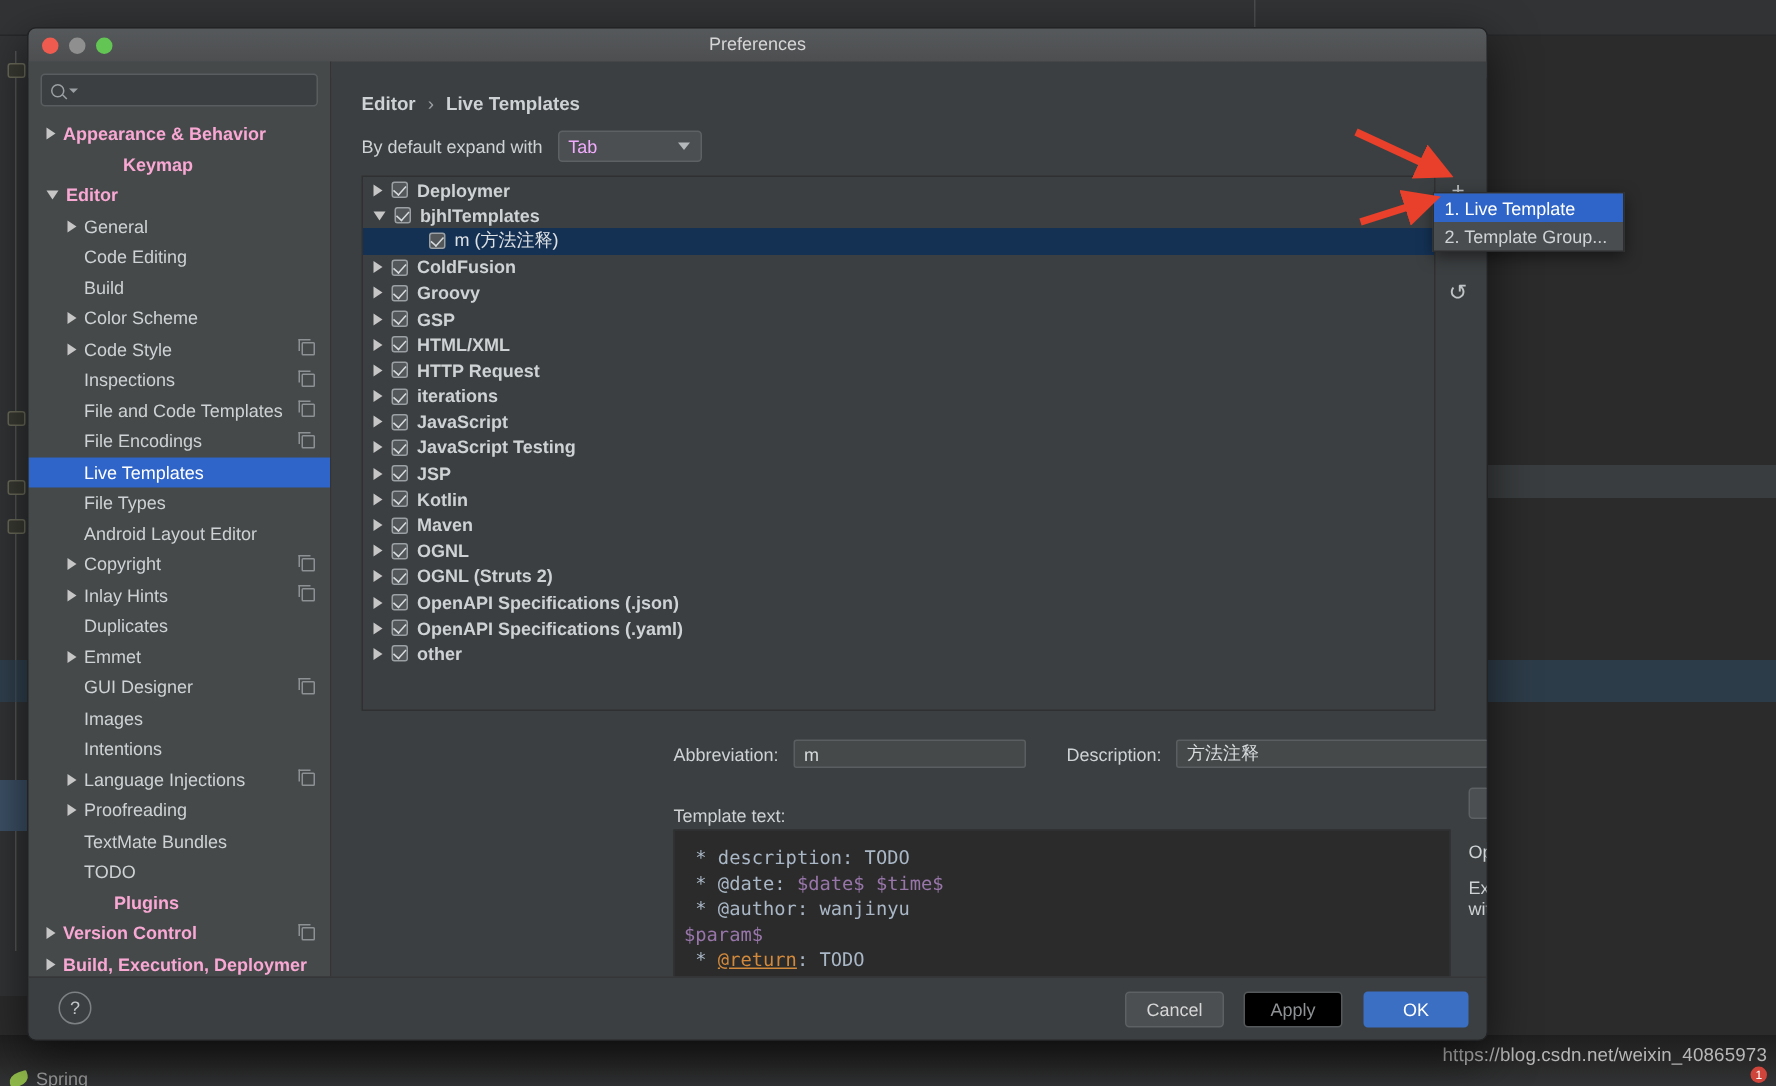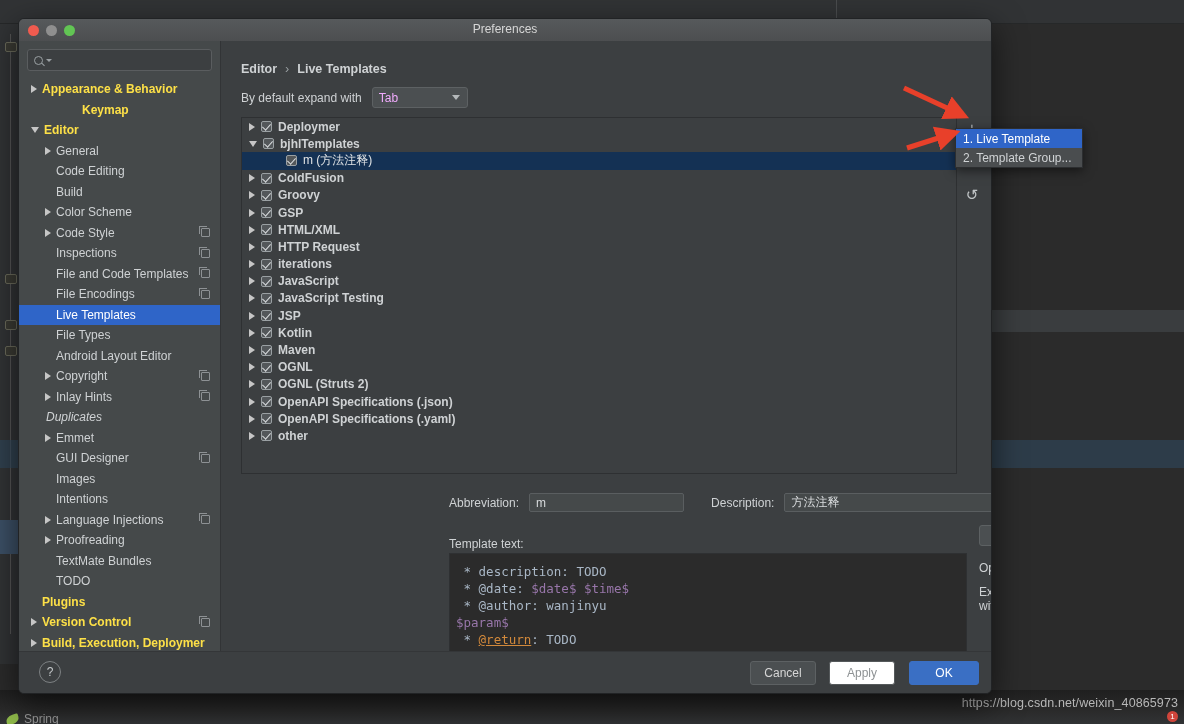--- a/index.html
+++ b/index.html
@@ -53,21 +53,21 @@
   #search-input { flex:1; background:transparent; border:none; outline:none; color:#d6d6d6; font-size:12px; font-family:"Liberation Sans",sans-serif; }
 
   #nav-tree { position:absolute; left:0; right:0; top:38px; bottom:0; overflow:hidden; }
   .nav-row { height:20.5px; display:flex; align-items:center; position:relative; padding-right:8px; cursor:default; }
   .nav-row.selected { background:#2f65c8; }
   .nav-arrow { width:0;height:0; margin-right:5px; flex:0 0 auto; }
   .nav-arrow.right { border-top:4px solid transparent;border-bottom:4px solid transparent;border-left:6px solid #c6c6c6; }
   .nav-arrow.down { border-left:4px solid transparent;border-right:4px solid transparent;border-top:6px solid #c6c6c6; }
   .nav-arrow.none { width:6px; height:1px; margin-right:5px; }
   .nav-label { font-size:12px; color:#cfd2d4; white-space:nowrap; }
-  .nav-label.bold { font-weight:bold; color:#fde047; }
+  .nav-label.bold { font-weight:bold; color:#f9a8d4; }
   .nav-row.selected .nav-label { color:#ffffff; }
   .copy-badge { position:absolute; right:10px; width:9px; height:9px; border:1px solid #8d9194; border-radius:1px; }
   .copy-badge::before { content:''; position:absolute; left:-3px; top:-3px; width:7px; height:7px; border:1px solid #8d9194; border-right:none; border-bottom:none; }
 
   
   #content { position:absolute; left:202px; right:0; top:0; bottom:42px; background:#3c3f41; }
   #breadcrumb { position:absolute; left:20px; top:21px; font-size:12.5px; font-weight:bold; color:#cfd2d4; display:flex; gap:8px; align-items:center; }
   #breadcrumb .sep { color:#9aa0a3; font-weight:normal; }
 
   #expand-row { position:absolute; left:20px; top:46px; display:flex; align-items:center; gap:10px; }
@@ -136,21 +136,21 @@
   #expand-with-row { position:absolute; left:758px; top:544px; display:flex; align-items:center; gap:8px; }
   #expand-with-label { font-size:12px; color:#cfd2d4; }
 
   
   #footer { position:absolute; left:0; right:0; bottom:0; height:42px; background:#3c3f41; border-top:1px solid #343638; }
   #help-btn { position:absolute; left:20px; top:9px; width:22px; height:22px; border-radius:50%;
        border:1px solid #7d8183; color:#c3c7c9; font-size:12px; display:flex; align-items:center; justify-content:center; }
   .dlg-btn { position:absolute; top:9px; height:24px; border-radius:3px; font-size:12px;
        display:flex; align-items:center; justify-content:center; }
   #btn-cancel { right:175px; width:66px; background:#4b4f51; border:1px solid #5d6163; color:#d6d6d6; }
-  #btn-apply  { right:96px;  width:66px; background:#ffffff; border:1px solid #55595b; color:#8e9294; }
+  #btn-apply  { right:96px;  width:66px; background:#000000; border:1px solid #55595b; color:#8e9294; }
   #btn-ok     { right:12px;  width:70px; background:#3a6fc4; border:1px solid #3a6fc4; color:#ffffff; }
 </style>
 </head>
 <body>
 
 <div id="bg-ide">
   <div id="bg-top-strip"></div>
   <div id="bg-divider-v"></div>
   <div id="bg-gutter">
     <div class="gutter-line" style="top:10px;height:600px;"></div>
@@ -255,21 +255,21 @@
           <div class="nav-row" style="padding-left: 26px;">
             <span class="nav-arrow right"></span>
             <span class="nav-label">Copyright</span>
             <span class="copy-badge"></span>
           </div>
           <div class="nav-row" style="padding-left: 26px;">
             <span class="nav-arrow right"></span>
             <span class="nav-label">Inlay Hints</span>
             <span class="copy-badge"></span>
           </div>
-          <div class="nav-row" style="padding-left: 16px; font-style: italic;">
+          <div class="nav-row" style="padding-left: 26px;">
             <span class="nav-arrow none"></span>
             <span class="nav-label">Duplicates</span>
           </div>
           <div class="nav-row" style="padding-left: 26px;">
             <span class="nav-arrow right"></span>
             <span class="nav-label">Emmet</span>
           </div>
           <div class="nav-row" style="padding-left: 26px;">
             <span class="nav-arrow none"></span>
             <span class="nav-label">GUI Designer</span>
@@ -293,21 +293,21 @@
             <span class="nav-label">Proofreading</span>
           </div>
           <div class="nav-row" style="padding-left: 26px;">
             <span class="nav-arrow none"></span>
             <span class="nav-label">TextMate Bundles</span>
           </div>
           <div class="nav-row" style="padding-left: 26px;">
             <span class="nav-arrow none"></span>
             <span class="nav-label">TODO</span>
           </div>
-          <div class="nav-row" style="padding-left: 12px;">
+          <div class="nav-row" style="padding-left: 12px; margin-left: 34px;">
             <span class="nav-arrow none"></span>
             <span class="nav-label bold">Plugins</span>
           </div>
           <div class="nav-row" style="padding-left: 12px;">
             <span class="nav-arrow right"></span>
             <span class="nav-label bold">Version Control</span>
             <span class="copy-badge"></span>
           </div>
           <div class="nav-row" style="padding-left: 12px;">
             <span class="nav-arrow right"></span>

